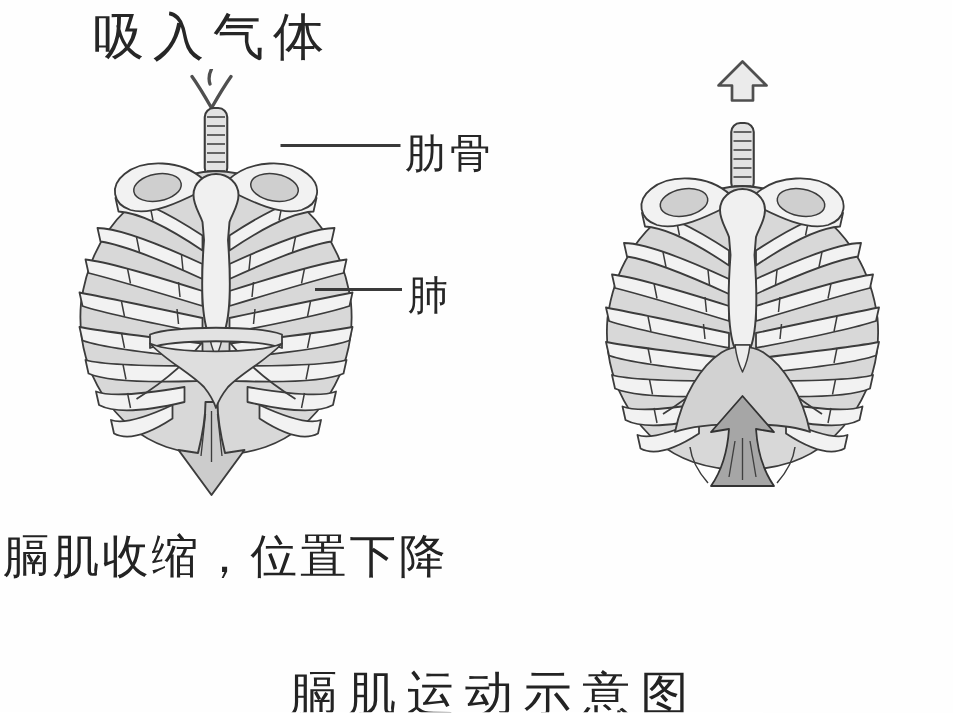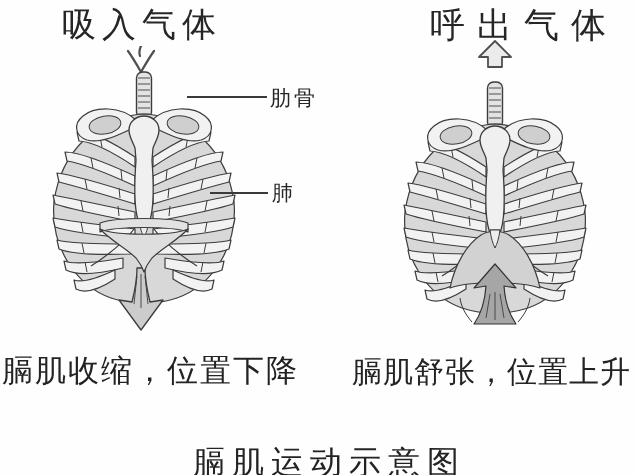--- a/index.html
+++ b/index.html
@@ -2,21 +2,21 @@
 <html><head>
 <meta charset="utf-8">
 <style>
   html,body{margin:0;padding:0;background:#fff;}
   .page{
     position:relative;width:635px;height:475px;background:#fefefe;overflow:hidden;
     font-family:Liberation Serif, serif;color:#222;
   }
   .abs{position:absolute;}
   .gas-label{font-size:34px;color:#262626;white-space:nowrap;}
-  .anno-label{font-size:21px;color:#262626;white-space:nowrap;}
+  .anno-label{font-size:27px;color:#262626;white-space:nowrap;}
   .caption{font-size:31px;color:#232323;white-space:nowrap;}
   .fig-title{font-size:32px;color:#232323;letter-spacing:7px;white-space:nowrap;}
   .leader{height:0;border-top:2px solid #3a3a3a;}
   svg{display:block;}
   .cage-stroke{stroke:#3c3c3c;stroke-linejoin:round;}
 </style>
 </head>
 <body>
 
 <div class="page">
@@ -56,21 +56,20 @@
         </g>
 
         <path d="M105,44 C97,44 90,50 90,58 C90,65 94,70 96,76 L97,88 C95,115 95,135 99,148 C101,155 109,155 111,148 C115,135 115,115 113,88 L114,76 C116,70 120,65 120,58 C120,50 113,44 105,44 Z" fill="#f0f0f0" class="cage-stroke" stroke-width="1.3"></path>
         <path id="xiphoid" d="M100,148 C101,156 103,162 105,166 C107,162 109,156 110,148 Z" fill="#ededed" class="cage-stroke" stroke-width="1"></path>
         <path d="M99,152 C86,170 68,184 52,194 M111,152 C124,170 142,184 158,194" fill="none" class="cage-stroke" stroke-width="1.2"></path>
       </g>
     </defs>
   </svg>
 
   <div class="abs gas-label" style="left:62px;top:2px;letter-spacing:6px;">吸入气体</div>
-  <div class="abs gas-label" style="left:430px;top:2px;font-size:35px;letter-spacing:12px;">呼出气体</div>
 
   <svg class="abs" style="left:126px;top:46px;" width="30" height="27" viewBox="0 0 30 27">
     <path d="M15,0 C13,4 13,7 14,10 M2,5 C7,12 11,19 15,26 M28,5 C23,12 19,19 15,26" fill="none" stroke="#4f4f4f" stroke-width="2.2" stroke-linecap="round"></path>
   </svg>
 
   <svg class="abs" style="left:477px;top:40px;" width="36" height="28" viewBox="0 0 36 28">
     <path d="M18,1 L34,17 L25,17 L25,27 L11,27 L11,17 L2,17 Z" fill="#ebebeb" stroke="#4f4f4f" stroke-width="1.8" stroke-linejoin="round"></path>
   </svg>
 
   <div class="abs" style="left:36px;top:70px;">
@@ -107,17 +106,16 @@
     </svg>
   </div>
 
   <div class="abs leader" style="left:187px;top:96px;width:80px;"></div>
   <div class="abs anno-label" style="left:270px;top:84px;letter-spacing:3px;">肋骨</div>
 
   <div class="abs leader" style="left:210px;top:192px;width:58px;"></div>
   <div class="abs anno-label" style="left:272px;top:179px;">肺</div>
 
   <div class="abs caption" style="left:2px;top:350px;letter-spacing:2px;text-align:right;">膈肌收缩，位置下降</div>
-  <div class="abs caption" style="left:352px;top:352px;font-size:30px;letter-spacing:1px;">膈肌舒张，位置上升</div>
 
   <div class="abs fig-title" style="left:193px;top:441px;">膈肌运动示意图</div>
 
 </div>
 
 </body></html>

